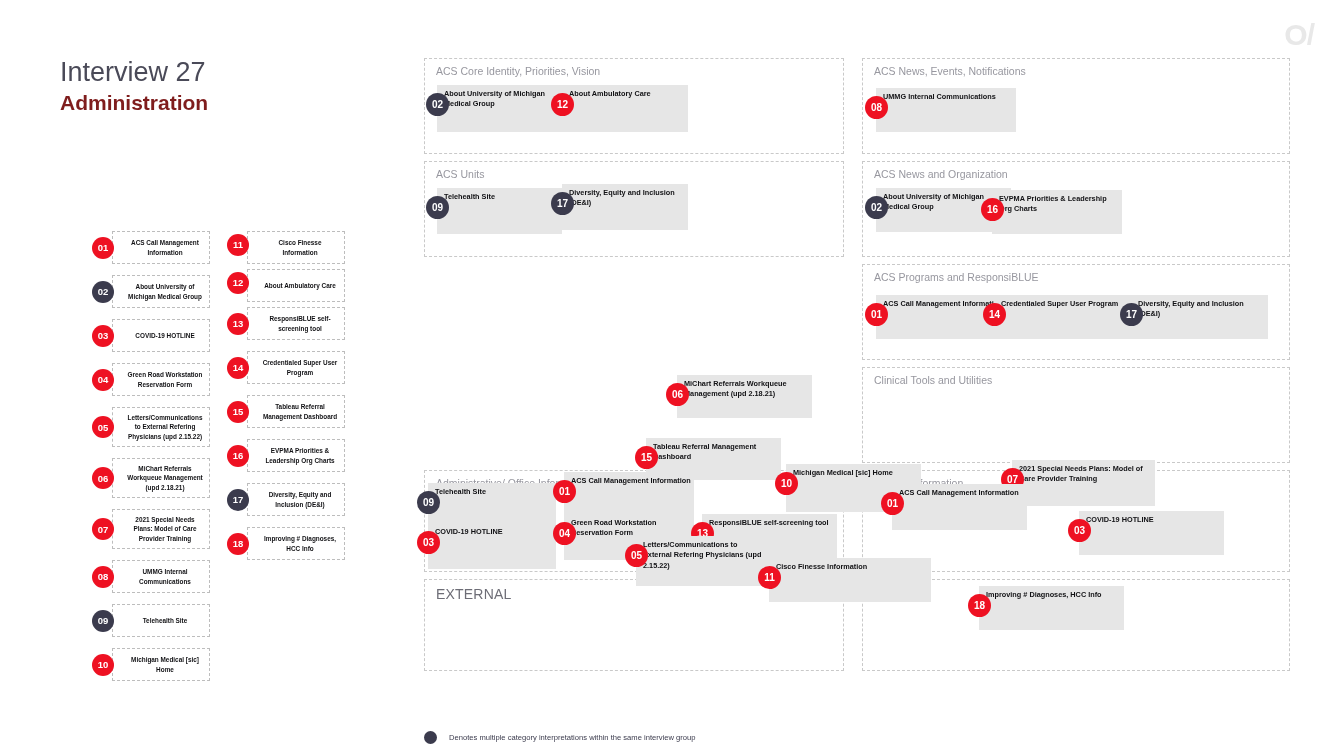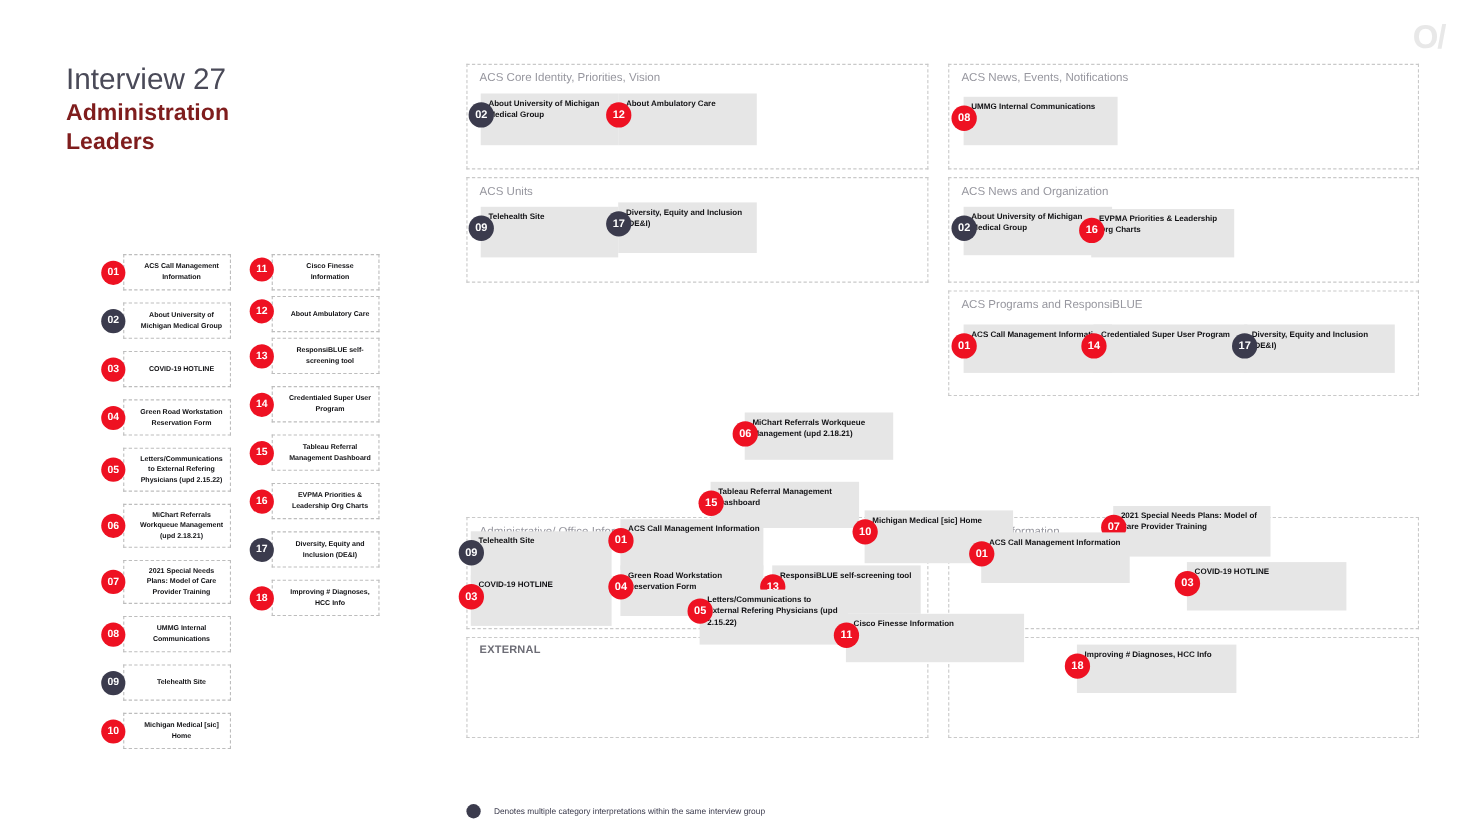--- a/index.html
+++ b/index.html
@@ -70,21 +70,21 @@
   .panel {
     position: absolute;
     border: 1px dashed #c9c9c9;
     background: #ffffff;
   }
   .panel-title {
     position: absolute; left: 11px; top: 6px;
     font-size: 10.5px; color: #97979f; font-weight: normal;
     white-space: nowrap;
   }
-  .panel-title.strong { color: #6d6d76; font-weight: bold; font-size: 10px; letter-spacing: .2px; }
+  .panel-title.strong { color: #6d6d76; font-weight: normal; font-size: 14px; letter-spacing: .2px; }
 
   
   .tile {
     position: absolute;
     background: #e6e6e6;
     z-index: 10;
   }
   .tile-label {
     position: absolute; left: 7px; top: 4px; right: 3px;
     font-size: 7.3px; font-weight: bold; color: #111114;
@@ -105,21 +105,20 @@
 </head>
 <body>
 
 <div id="slide">
 
   <div class="logo">O/</div>
 
   <div class="title-block">
     <div class="title-eyebrow">Interview 27</div>
     <div class="title-main">Administration</div>
-    <div class="title-main">Leaders</div>
   </div>
 
   <div class="legend">
     <div class="legend-col left" id="legend-left">
         <div class="legend-item" style="position: absolute; left: 0px; right: 0px; top: 0px; height: 33px;">
           <div class="legend-box" style="height: 33px;">
             <div class="legend-label">ACS Call Management Information</div>
           </div>
           <div class="badge red" style="top: 5.5px;">01</div>
         </div>
@@ -239,20 +238,23 @@
       </div>
       <div class="panel" style="left: 0px; top: 103px; width: 420px; height: 96px;">
         <div class="panel-title">ACS Units</div>
       </div>
       <div class="panel" style="left: 438px; top: 103px; width: 428px; height: 96px;">
         <div class="panel-title">ACS News and Organization</div>
       </div>
       <div class="panel" style="left: 438px; top: 206px; width: 428px; height: 96px;">
         <div class="panel-title">ACS Programs and ResponsiBLUE</div>
       </div>
+      <div class="panel" style="left: 438px; top: 309px; width: 428px; height: 96px;">
+        <div class="panel-title">Clinical Tools and Utilities</div>
+      </div>
       <div class="panel" style="left: 0px; top: 412px; width: 420px; height: 102px;">
         <div class="panel-title">Administrative/ Office Information</div>
       </div>
       <div class="panel" style="left: 438px; top: 412px; width: 428px; height: 102px;">
         <div class="panel-title">Clinical Information</div>
       </div>
       <div class="panel" style="left: 0px; top: 521px; width: 420px; height: 92px;">
         <div class="panel-title strong">EXTERNAL</div>
       </div>
       <div class="panel" style="left: 438px; top: 521px; width: 428px; height: 92px;">

